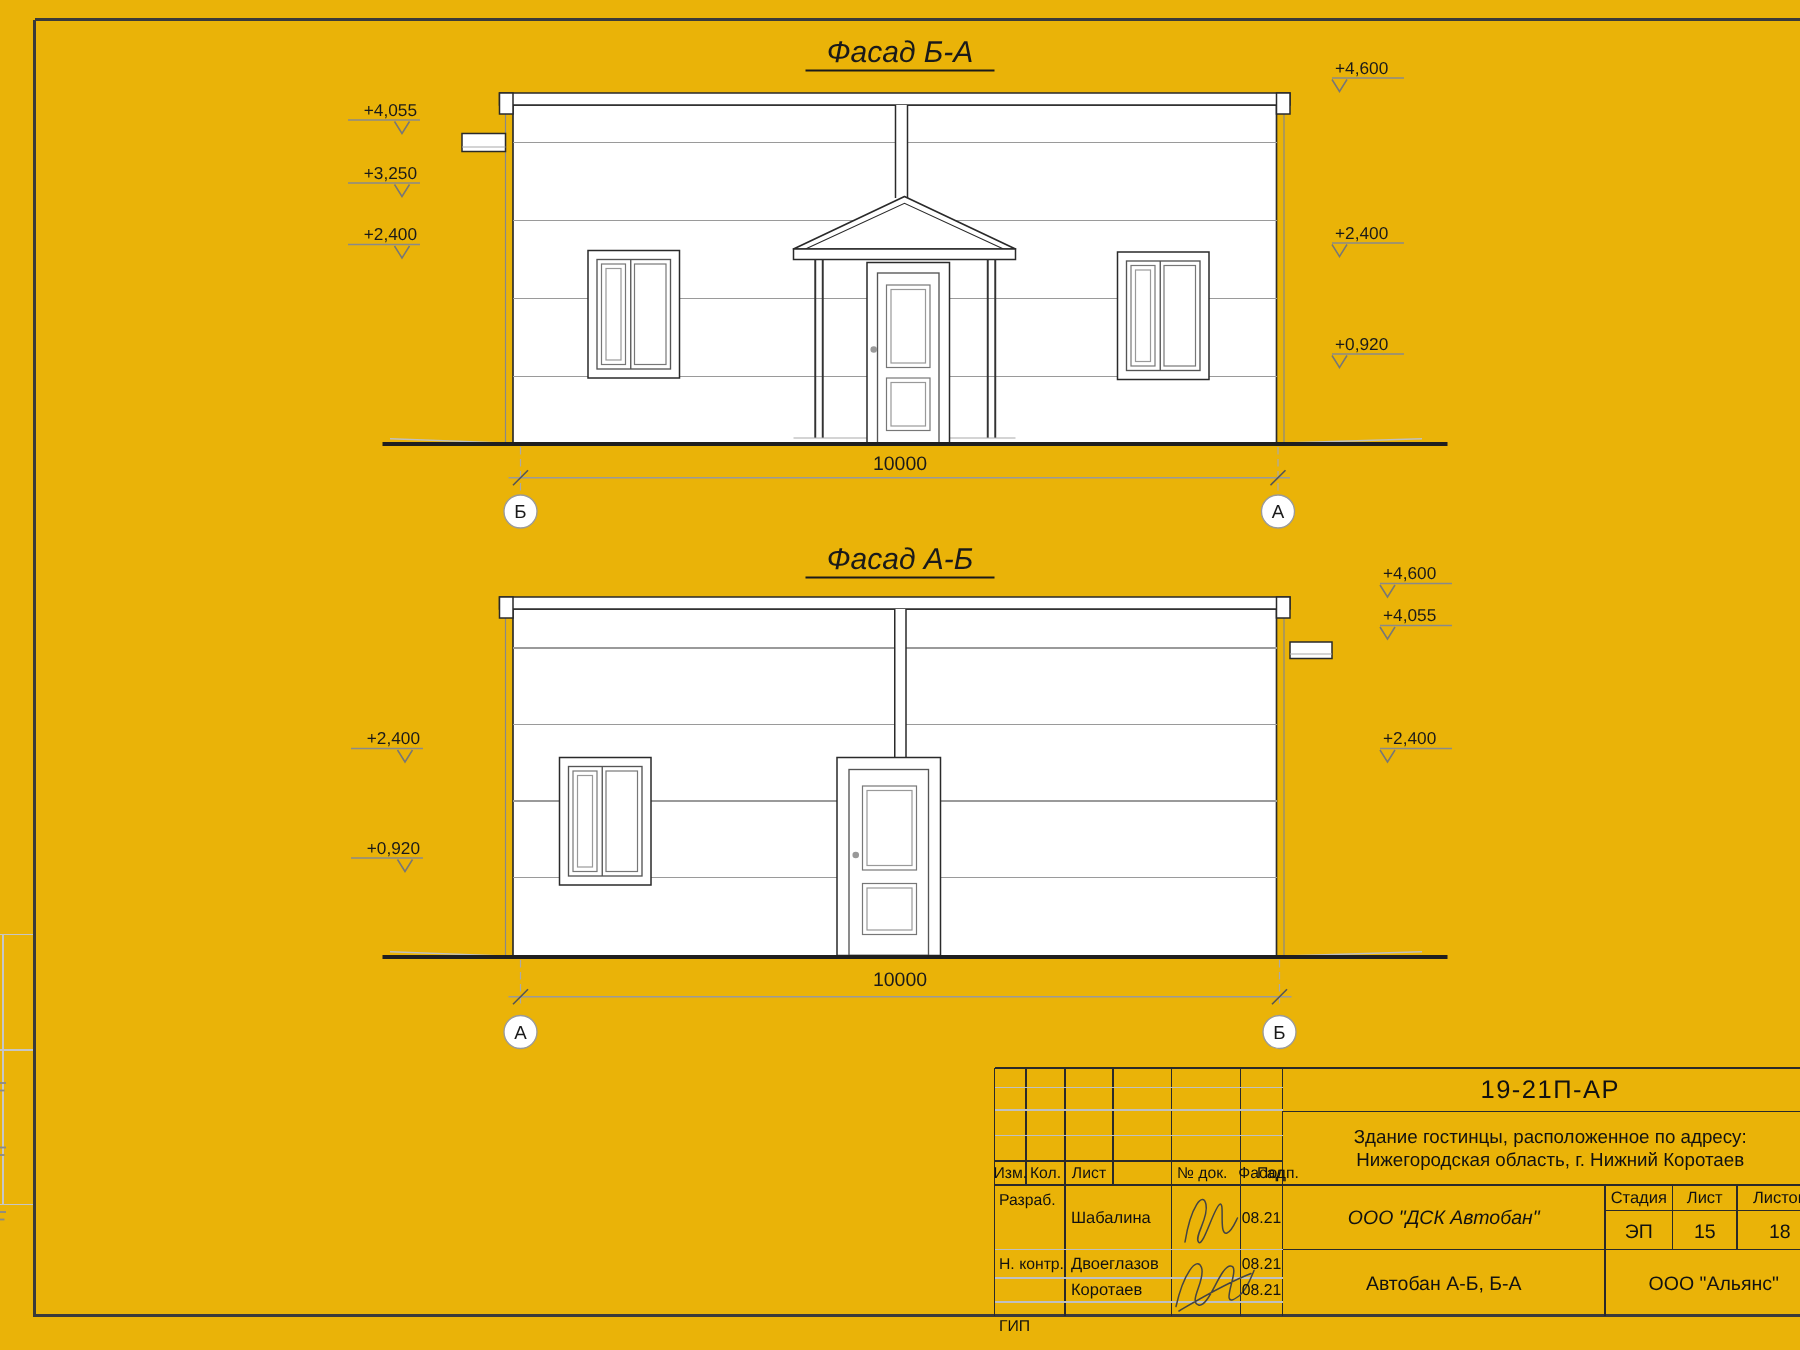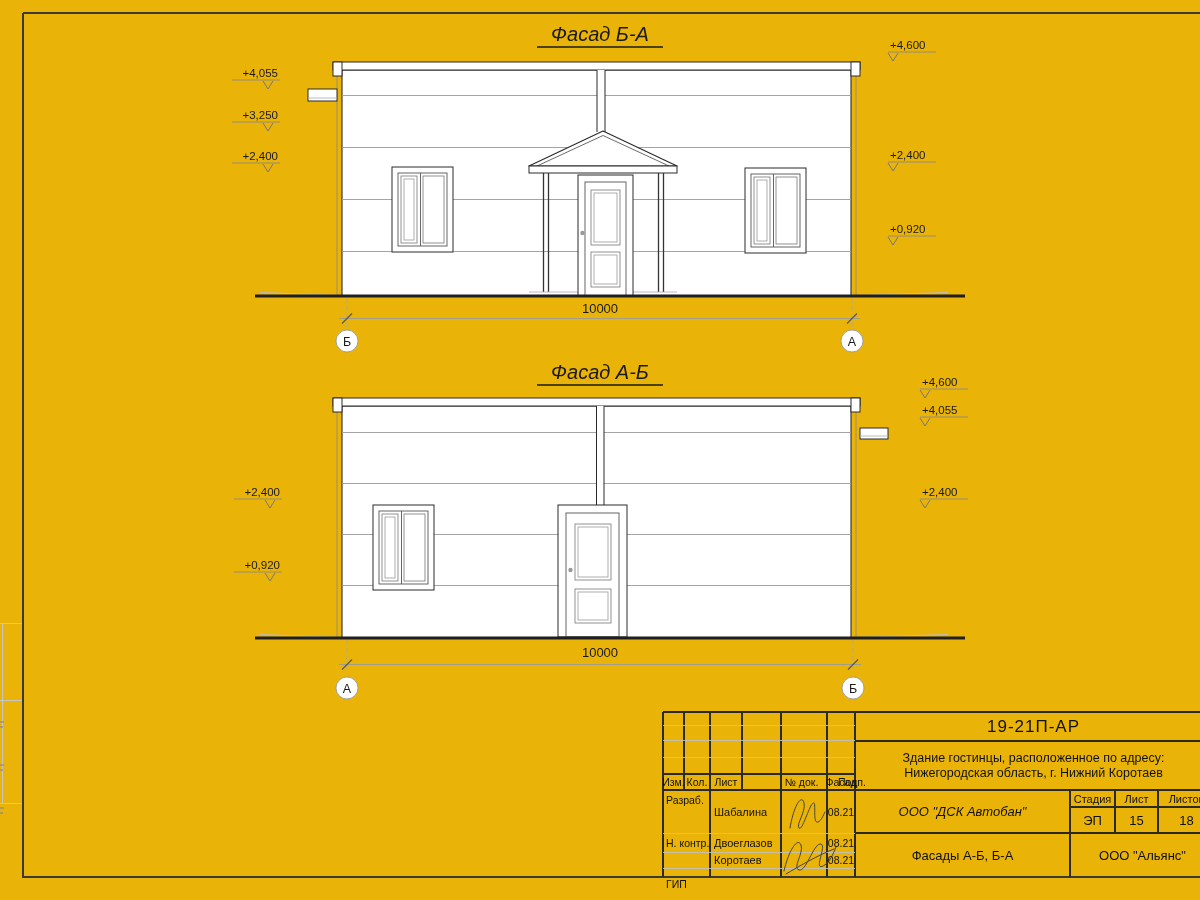--- a/index.html
+++ b/index.html
@@ -336,18 +336,18 @@
   <div class="tb org" style="left:855px;top:790px;width:215px;height:43px;">ООО "ДСК Автобан"</div>
 
   <div class="tb stagehead" style="left:1070px;top:790px;width:45px;height:17px;">Стадия</div>
   <div class="tb stagehead" style="left:1115px;top:790px;width:43px;height:17px;">Лист</div>
   <div class="tb stagehead" style="left:1158px;top:790px;width:57px;height:17px;">Листов</div>
 
   <div class="tb stageval" style="left:1070px;top:807px;width:45px;height:26px;">ЭП</div>
   <div class="tb stageval" style="left:1115px;top:807px;width:43px;height:26px;">15</div>
   <div class="tb stageval" style="left:1158px;top:807px;width:57px;height:26px;">18</div>
 
-  <div class="tb drawtitle" style="left:855px;top:833px;width:215px;height:44px;">Фасады А-Б, Б-А</div>
+  <div class="tb drawtitle" style="left:855px;top:833px;width:215px;height:44px;">Автобан А-Б, Б-А</div>
 
   <div class="tb org2" style="left:1070px;top:833px;width:145px;height:44px;">ООО "Альянс"</div>
 </div>
 
 </div>
 
 </body></html>

